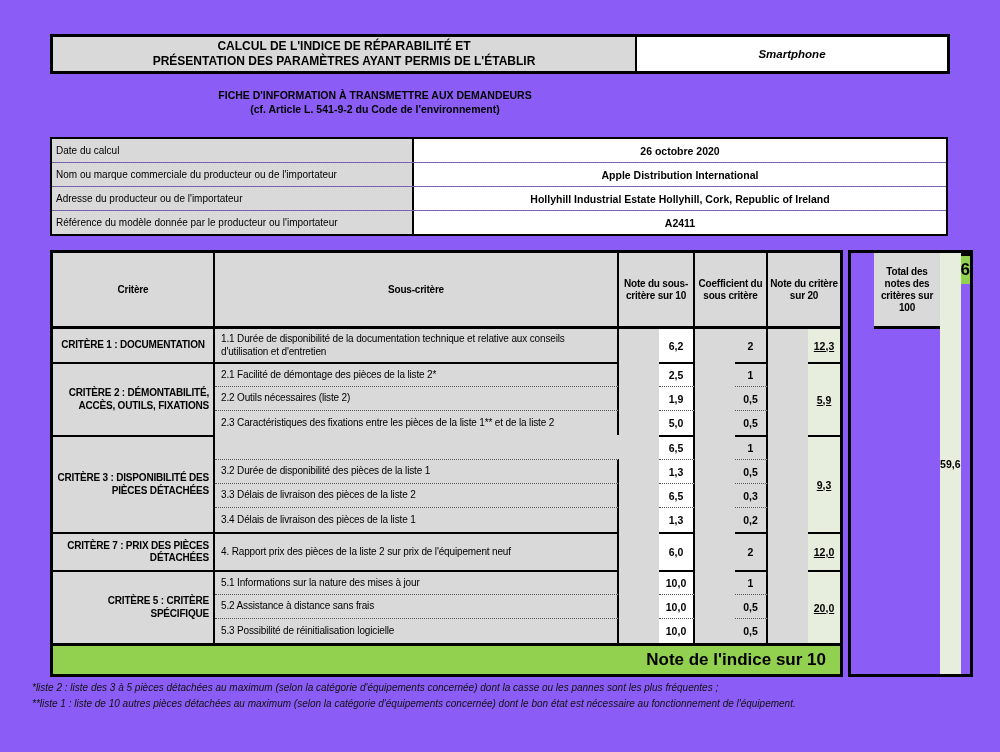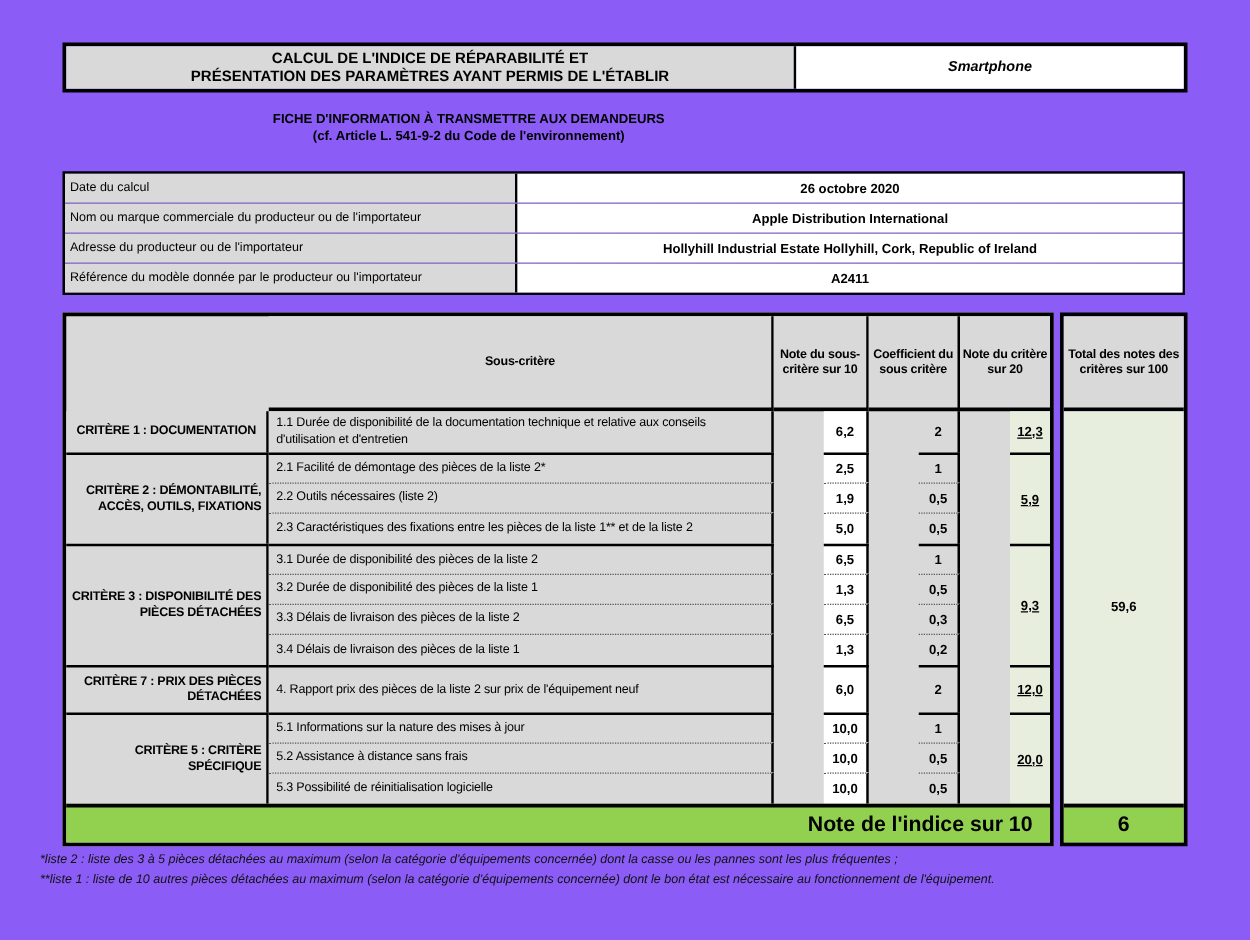--- a/index.html
+++ b/index.html
@@ -45,21 +45,21 @@
   .white{background:#ffffff;}
   .green{background:#e7eedd;text-decoration:underline;}
   .bt{border-top:2px solid #000;}
   .dot{border-top:1px dotted #555;}
   .foot-row{grid-column:1/6;grid-row:14;background:#92d050;border-top:3px solid #000;
             display:flex;align-items:center;justify-content:flex-end;
             font-weight:bold;font-size:17px;padding-right:14px;box-sizing:border-box;}
 
   
   .total-col{position:absolute;left:848px;top:250px;width:96px;height:421px;
-             border:3px solid #000;display:flex;flex-direction:column;}
+             border:3px solid #000;display:flex;flex-direction:row;padding-left:23px;}
   .total-head{height:76px;background:#d9d9d9;border-bottom:3px solid #000;
               display:flex;align-items:center;justify-content:center;text-align:center;
               font-weight:bold;font-size:10px;letter-spacing:-0.2px;line-height:12px;padding:0 2px;box-sizing:border-box;}
   .total-body{flex:1;background:#e7eedd;display:flex;align-items:center;justify-content:center;
               font-weight:bold;font-size:10.5px;}
   .total-foot{height:31px;background:#92d050;border-top:3px solid #000;
               display:flex;align-items:center;justify-content:center;
               font-weight:bold;font-size:17px;box-sizing:border-box;}
 
   
@@ -98,20 +98,21 @@
       <div class="info-value">Hollyhill Industrial Estate Hollyhill, Cork, Republic of Ireland</div>
     </div>
     <div class="info-row">
       <div class="info-label">Référence du modèle donnée par le producteur ou l'importateur</div>
       <div class="info-value">A2411</div>
     </div>
   </div>
 
   <div class="main-table">
 
+    <div class="cell th vr" style="grid-area:1/1">Critère</div>
     <div class="cell th vr" style="grid-area:1/2">Sous-critère</div>
     <div class="cell th vr" style="grid-area:1/3">Note du sous-critère sur 10</div>
     <div class="cell th vr" style="grid-area:1/4">Coefficient du sous critère</div>
     <div class="cell th" style="grid-area:1/5">Note du critère sur 20</div>
 
     <div class="cell crit vr" style="grid-area:2/1">CRITÈRE 1 : DOCUMENTATION</div>
     <div class="cell sub vr" style="grid-area:2/2">1.1 Durée de disponibilité de la documentation technique et relative aux conseils d'utilisation et d'entretien</div>
     <div class="cell num white vr" style="grid-area:2/3">6,2</div>
     <div class="cell num vr" style="grid-area:2/4">2</div>
     <div class="cell num green" style="grid-area:2/5">12,3</div>
@@ -122,21 +123,20 @@
     <div class="cell num vr bt" style="grid-area:3/4">1</div>
     <div class="cell sub vr dot" style="grid-area:4/2">2.2 Outils nécessaires (liste 2)</div>
     <div class="cell num white vr dot" style="grid-area:4/3">1,9</div>
     <div class="cell num vr dot" style="grid-area:4/4">0,5</div>
     <div class="cell sub vr dot" style="grid-area:5/2">2.3 Caractéristiques des fixations entre les pièces de la liste 1** et de la liste 2</div>
     <div class="cell num white vr dot" style="grid-area:5/3">5,0</div>
     <div class="cell num vr dot" style="grid-area:5/4">0,5</div>
     <div class="cell num green bt" style="grid-area:3/5/6/6">5,9</div>
 
     <div class="cell crit vr bt" style="grid-area:6/1/10/2">CRITÈRE 3 : DISPONIBILITÉ DES PIÈCES DÉTACHÉES</div>
-    <div class="cell sub vr bt" style="grid-area:6/2">3.1 Durée de disponibilité des pièces de la liste 2</div>
     <div class="cell num white vr bt" style="grid-area:6/3">6,5</div>
     <div class="cell num vr bt" style="grid-area:6/4">1</div>
     <div class="cell sub vr dot" style="grid-area:7/2">3.2 Durée de disponibilité des pièces de la liste 1</div>
     <div class="cell num white vr dot" style="grid-area:7/3">1,3</div>
     <div class="cell num vr dot" style="grid-area:7/4">0,5</div>
     <div class="cell sub vr dot" style="grid-area:8/2">3.3 Délais de livraison des pièces de la liste 2</div>
     <div class="cell num white vr dot" style="grid-area:8/3">6,5</div>
     <div class="cell num vr dot" style="grid-area:8/4">0,3</div>
     <div class="cell sub vr dot" style="grid-area:9/2">3.4 Délais de livraison des pièces de la liste 1</div>
     <div class="cell num white vr dot" style="grid-area:9/3">1,3</div>

